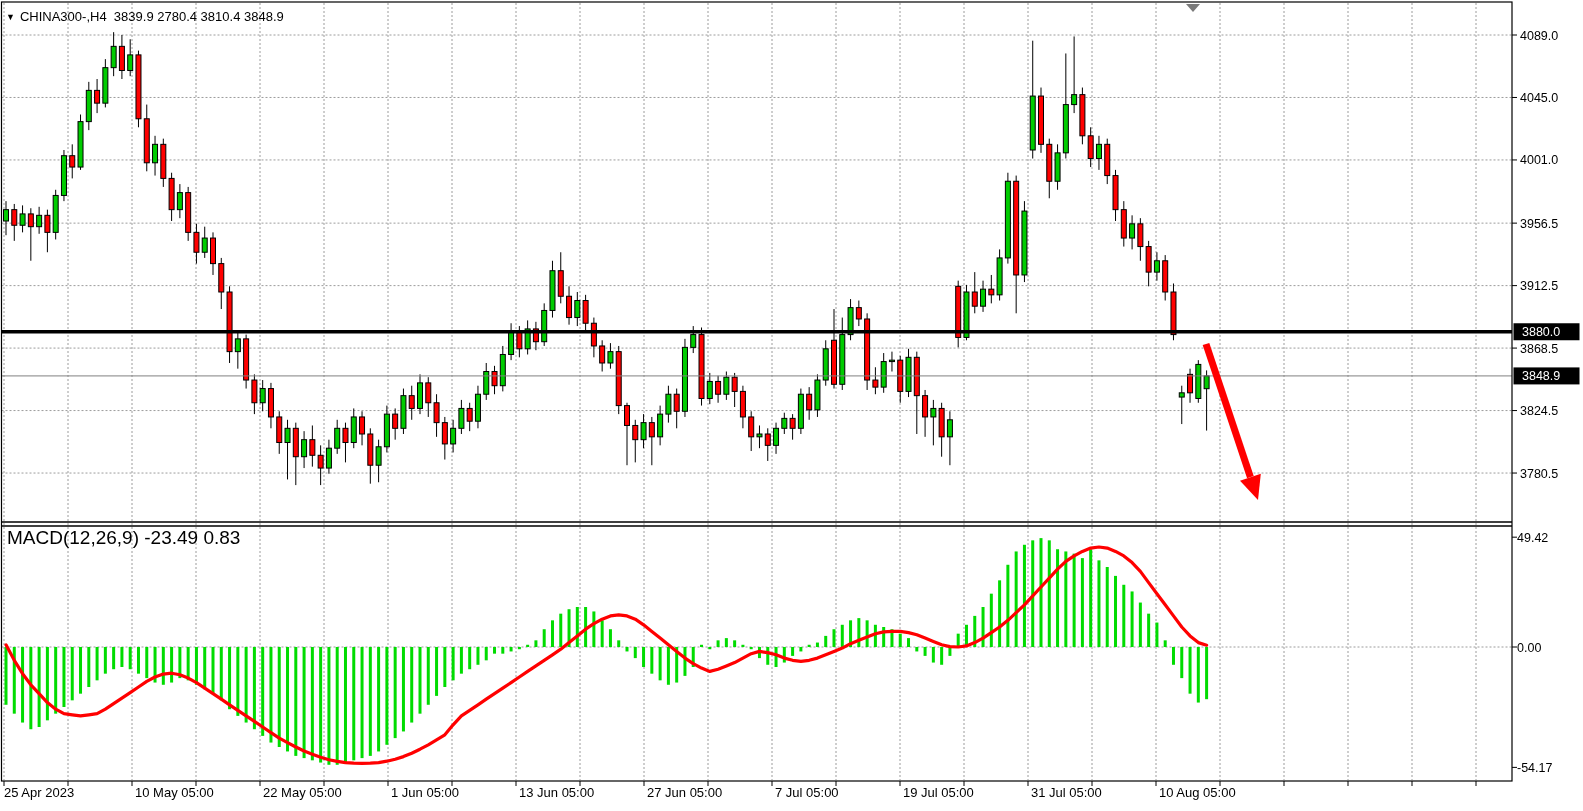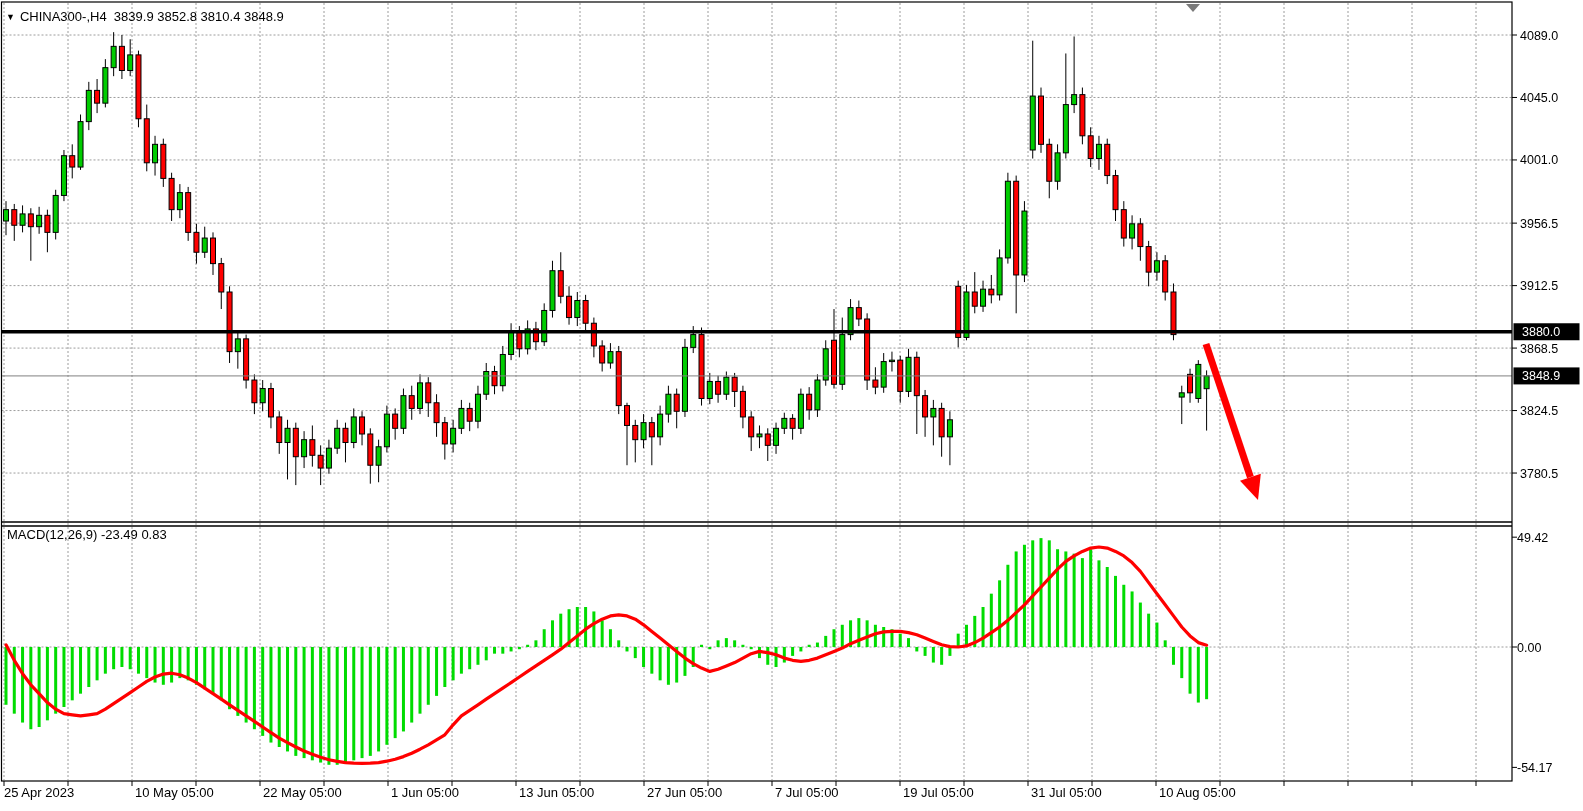--- a/index.html
+++ b/index.html
@@ -2,21 +2,21 @@
 <html><head>
 <meta charset="utf-8">
 <style>
   html,body{margin:0;padding:0;background:#fff;}
   #app{position:relative;width:1583px;height:811px;background:#fff;overflow:hidden;
        font-family:"Liberation Sans",sans-serif;}
   #chart-svg{position:absolute;left:0;top:0;}
   .overlay-label{position:absolute;color:#000;white-space:pre;}
   #chart-header{left:6px;top:9px;font-size:13px;}
   #chart-header .tri{font-size:9px;vertical-align:1px;margin-right:5px;}
-  #macd-header{left:7px;top:527px;font-size:13px;}
+  #macd-header{left:7px;top:527px;font-size:19px;}
 </style>
 </head>
 <body>
 
 <div id="app">
   <svg id="chart-svg" width="1583" height="811">
       <rect x="0" y="0" width="1583" height="811" fill="#FFFFFF"></rect>
       <g>
         <line x1="4" y1="3" x2="4" y2="780" stroke="#9C9C9C" stroke-width="1" stroke-dasharray="2,2"></line>
         <line x1="68" y1="3" x2="68" y2="780" stroke="#9C9C9C" stroke-width="1" stroke-dasharray="2,2"></line>
@@ -565,15 +565,15 @@
         <text x="903" y="797" font-size="13" font-family="Liberation Sans, sans-serif" fill="#000">19 Jul 05:00</text>
         <text x="1031" y="797" font-size="13" font-family="Liberation Sans, sans-serif" fill="#000">31 Jul 05:00</text>
         <text x="1159" y="797" font-size="13" font-family="Liberation Sans, sans-serif" fill="#000">10 Aug 05:00</text>
       </g>
       <polygon points="1186,4 1200,4 1193,12" fill="#7A7A7A"></polygon>
       <g>
         <line x1="1206" y1="344" x2="1250.4105336155958" y2="477.23160084678767" stroke="#FF0000" stroke-width="7"></line>
         <polygon points="1258,500 1240.0,480.7 1260.8,473.8" fill="#FF0000"></polygon>
       </g>
     </svg>
-  <div id="chart-header" class="overlay-label"><span class="tri">▼</span><span>CHINA300-,H4</span><span>  </span><span>3839.9 3852.8 3810.4 3848.9</span></div>
+  <div id="chart-header" class="overlay-label"><span class="tri">▼</span><span>CHINA300-,H4</span><span>  </span><span>3839.9 2780.4 3810.4 3848.9</span></div>
   <div id="macd-header" class="overlay-label">MACD(12,26,9) -23.49 0.83</div>
 </div>
 
 </body></html>

